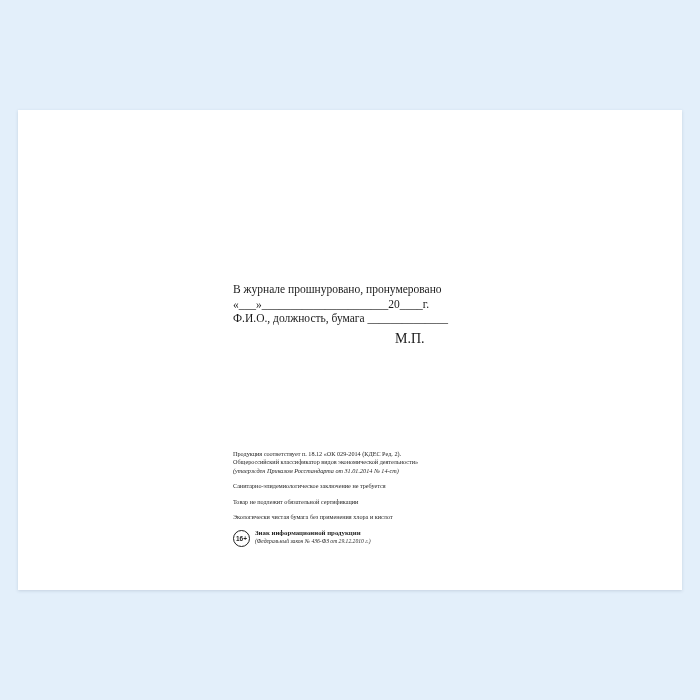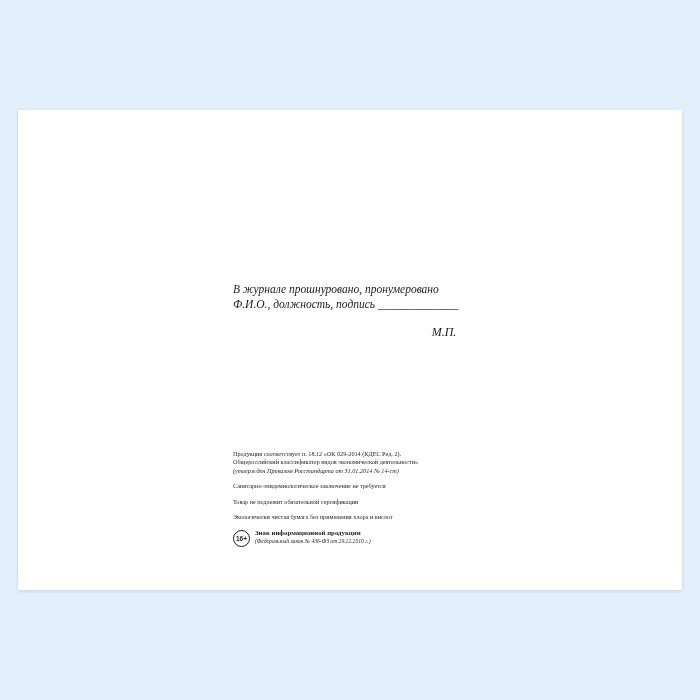--- a/index.html
+++ b/index.html
@@ -25,35 +25,33 @@
     width: 664px;
     height: 480px;
     background: #ffffff;
     box-shadow: 0 1px 3px rgba(60,80,110,0.18);
   }
   .block-center {
     position: absolute;
     left: 215px;
     top: 172px;
     width: 260px;
-    font-style: italic;
   }
   .line-main {
     font-family: "Liberation Serif", serif;
     font-size: 11.5px;
     line-height: 14.5px;
     color: #1b1b1b;
     white-space: nowrap;
   }
   .mp {
-    margin-top: 14px;
+    margin-top: 5px;
     margin-left: 162px;
-    font-size: 12px;
+    font-size: 14px;
     color: #1b1b1b;
-    text-align: center;
   }
   .legal {
     position: absolute;
     left: 215px;
     top: 340px;
     width: 300px;
   }
   .legal-line {
     font-family: "Liberation Serif", serif;
     font-size: 6.2px;
@@ -106,21 +104,22 @@
   }
 </style>
 </head>
 <body>
 
 <div id="stage">
   <div id="page-sheet">
 
     <div class="block-center">
       <div class="line-main">В журнале прошнуровано, пронумеровано</div>
-      <div class="line-main">Ф.И.О., должность, подпись ______________</div>
+      <div class="line-main">«___»______________________20____г.</div>
+      <div class="line-main">Ф.И.О., должность, бумага ______________</div>
       <div class="mp">М.П.</div>
     </div>
 
     <div class="legal">
       <div class="legal-line">Продукция соответствует п. 18.12 «ОК 029-2014 (КДЕС Ред. 2).</div>
       <div class="legal-line">Общероссийский классификатор видов экономической деятельности»</div>
       <div class="legal-line italic">(утвержден Приказом Росстандарта от 31.01.2014 № 14-ст)</div>
       <div class="legal-gap"></div>
       <div class="legal-line">Санитарно-эпидемиологическое заключение не требуется</div>
       <div class="legal-gap"></div>

